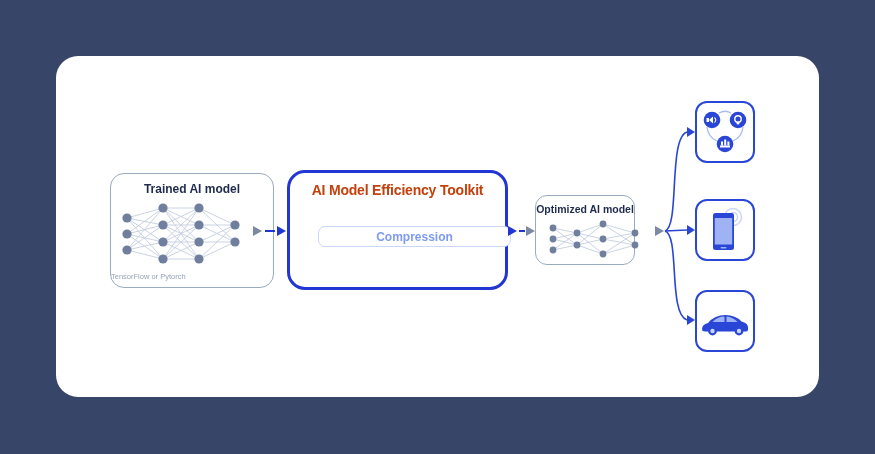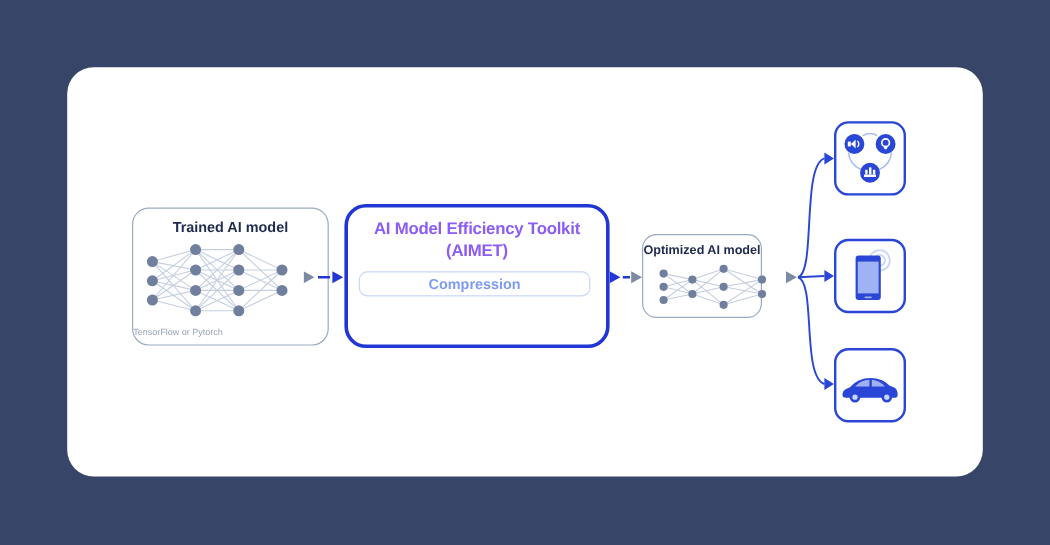--- a/index.html
+++ b/index.html
@@ -33,24 +33,24 @@
   .optimized-box .box-title{top:7px;font-size:10.5px;}
   svg.net line{stroke:#C5CEDF;stroke-width:0.9;}
   svg.net circle{fill:#6F7F9D;}
   
   .aimet-box{
     position:absolute;left:231px;top:114px;width:221px;height:120px;
     border:3px solid #2236D3;border-radius:18px;background:#fff;box-sizing:border-box;
   }
   .aimet-title{
     position:absolute;top:9px;left:0;right:0;text-align:center;
-    font-size:14px;font-weight:bold;color:#8b5cf6;line-height:1.25;letter-spacing:-0.2px;
+    font-size:14px;font-weight:bold;color:#c2410c;line-height:1.25;letter-spacing:-0.2px;
   }
   .capability{
-    position:absolute;left:9px;width:193px;height:21px;
+    position:absolute;left:28px;width:193px;height:21px;
     border:1px solid #C9D7F8;border-radius:7px;box-sizing:border-box;
     display:flex;align-items:center;justify-content:center;
     font-size:12px;font-weight:600;color:#7D9BF4;background:#fff;
   }
   .cap-0{top:53px;}
   .cap-1{top:83px;}
   
   .target-box{
     position:absolute;left:639px;width:60px;height:62px;
     border:2px solid #2A46D6;border-radius:12px;background:#fff;box-sizing:border-box;
@@ -122,21 +122,20 @@
 
   <svg class="abs" style="left:197px;top:167px;" width="35" height="16" viewBox="0 0 35 16">
     <polygon points="0,3 9,8 0,13" fill="#7C89A3"></polygon>
     <line x1="12" y1="8" x2="22" y2="8" stroke="#2236D3" stroke-width="2"></line>
     <polygon points="24,3 33,8 24,13" fill="#2236D3"></polygon>
   </svg>
 
   <div class="aimet-box">
     <div class="aimet-title">
       <div>AI Model Efficiency Toolkit</div>
-      <div>(AIMET)</div>
     </div>
     <div class="capability cap-0">Compression</div>
   </div>
 
   <svg class="abs" style="left:452px;top:167px;" width="27" height="16" viewBox="0 0 27 16">
     <polygon points="0,3 9,8 0,13" fill="#2236D3"></polygon>
     <line x1="11" y1="8" x2="17" y2="8" stroke="#2236D3" stroke-width="2"></line>
     <polygon points="18,3 27,8 18,13" fill="#7C89A3"></polygon>
   </svg>
 

